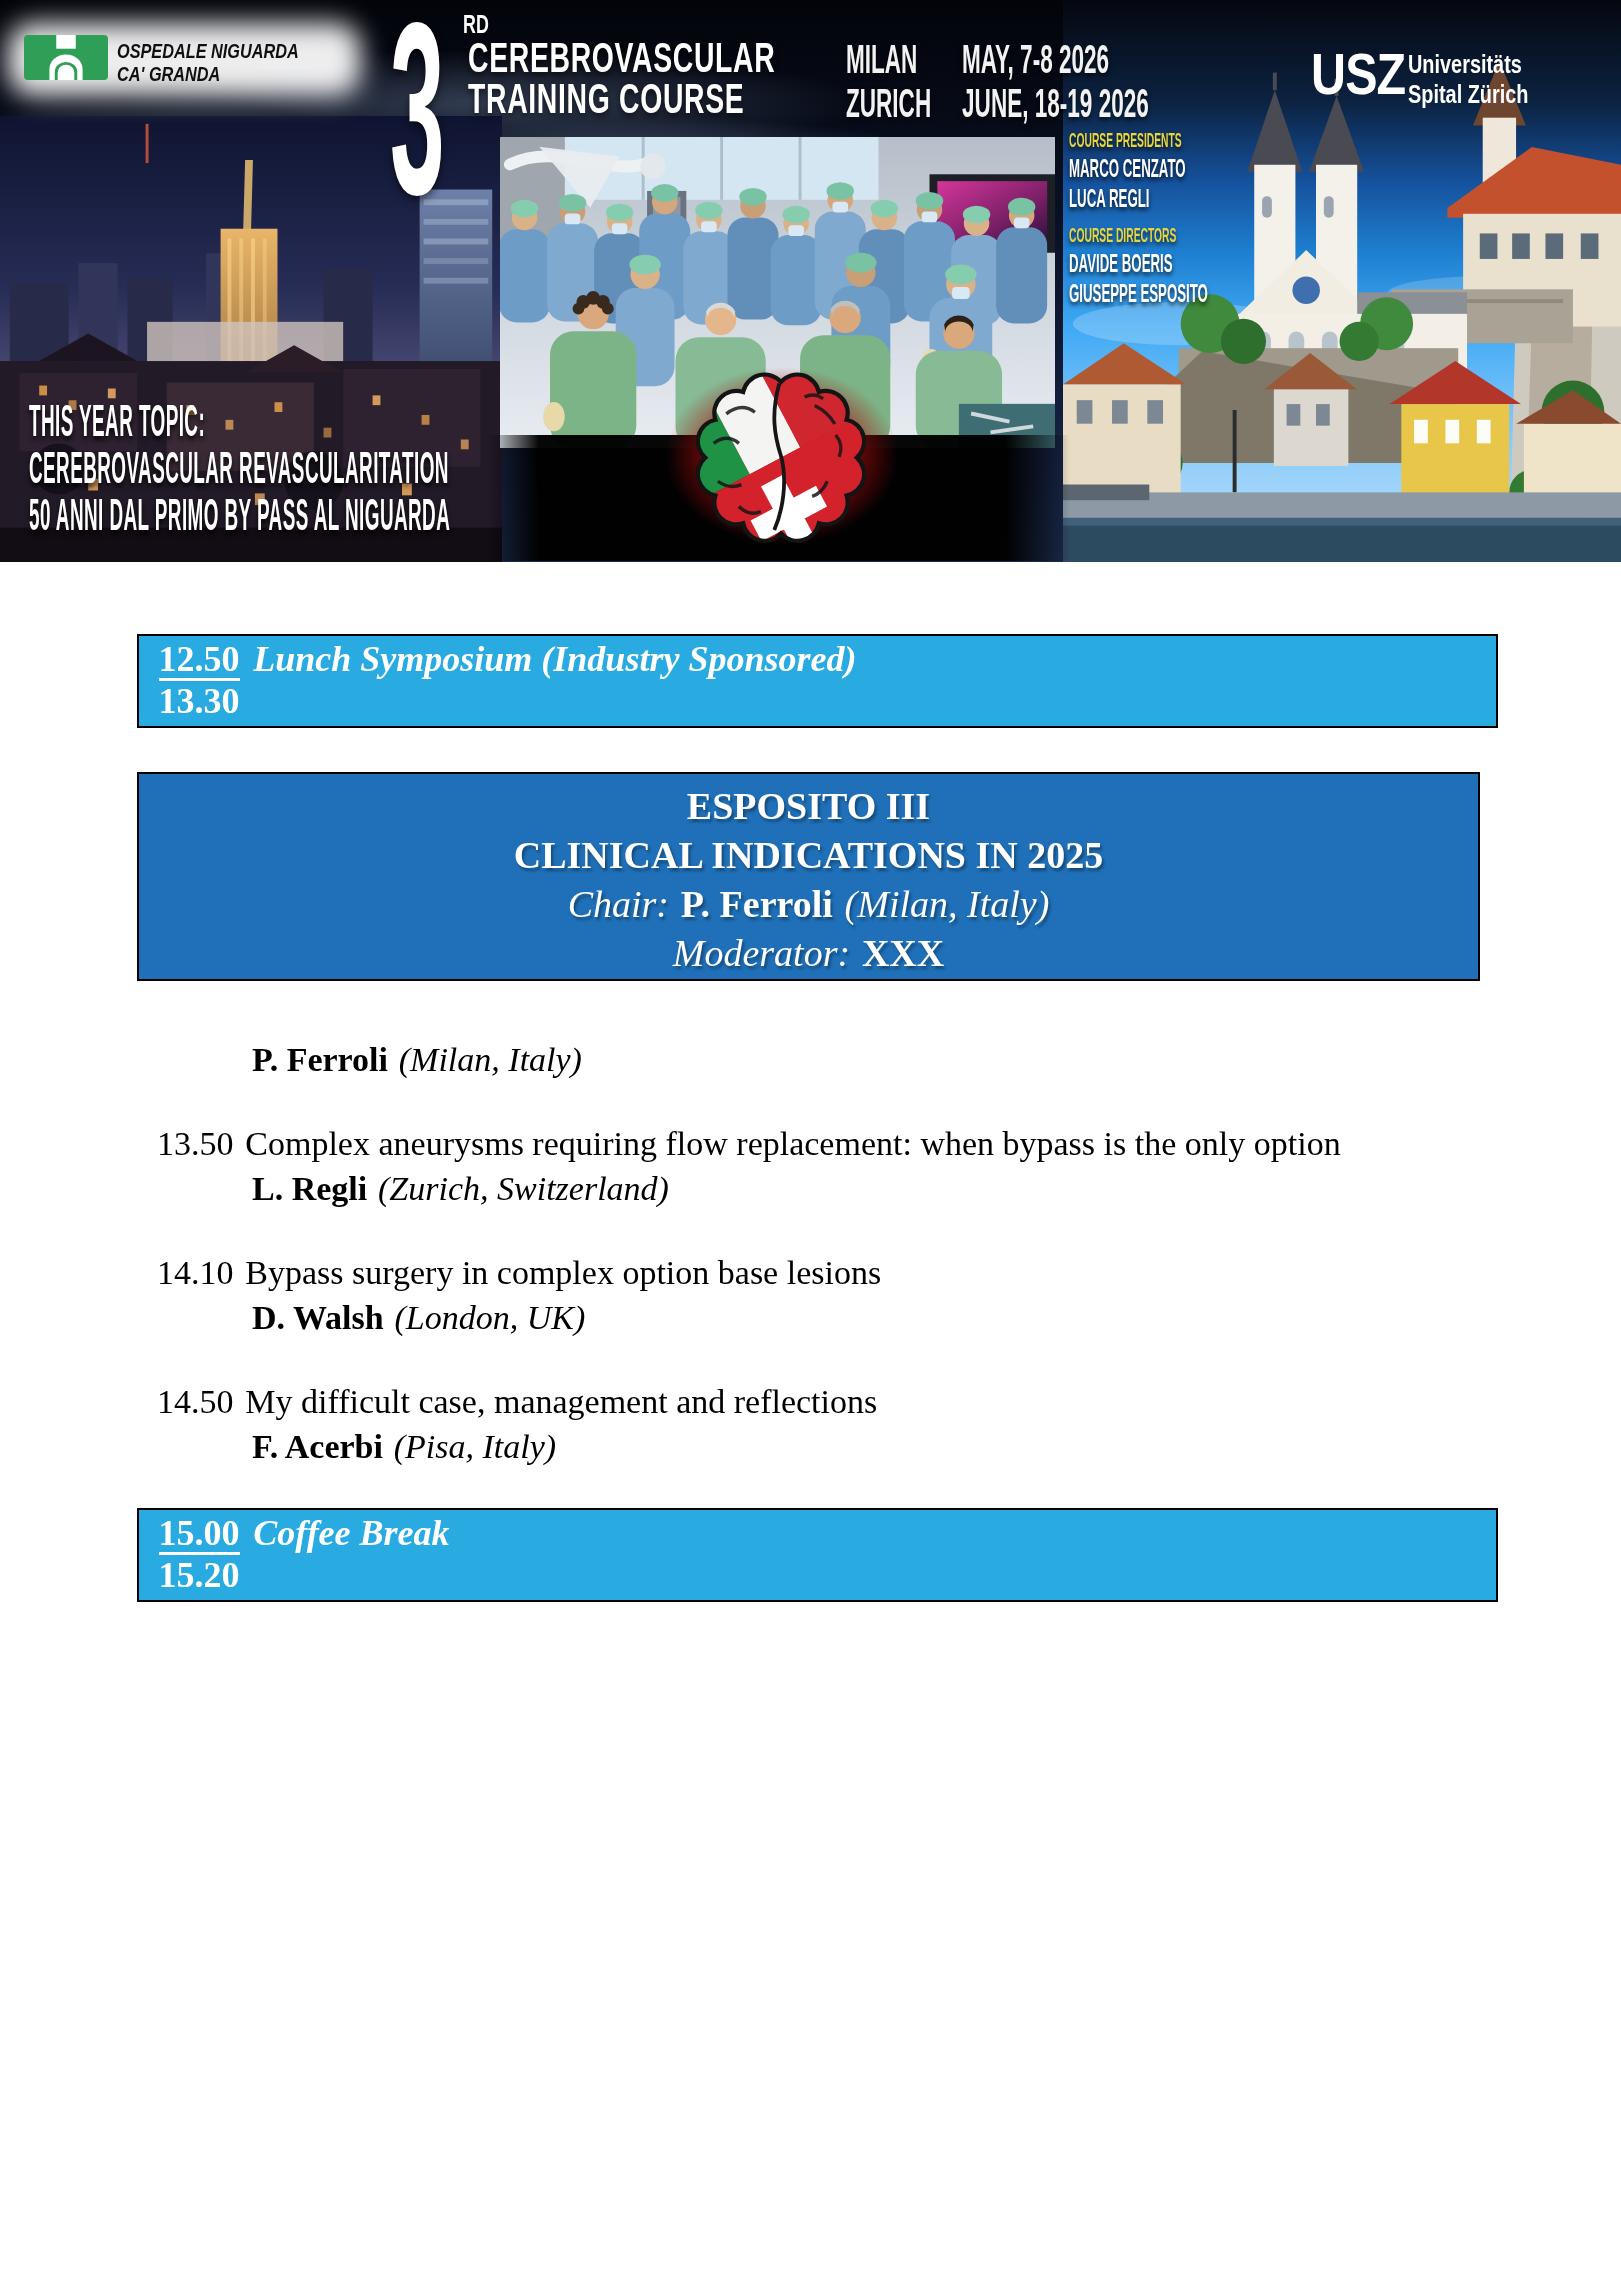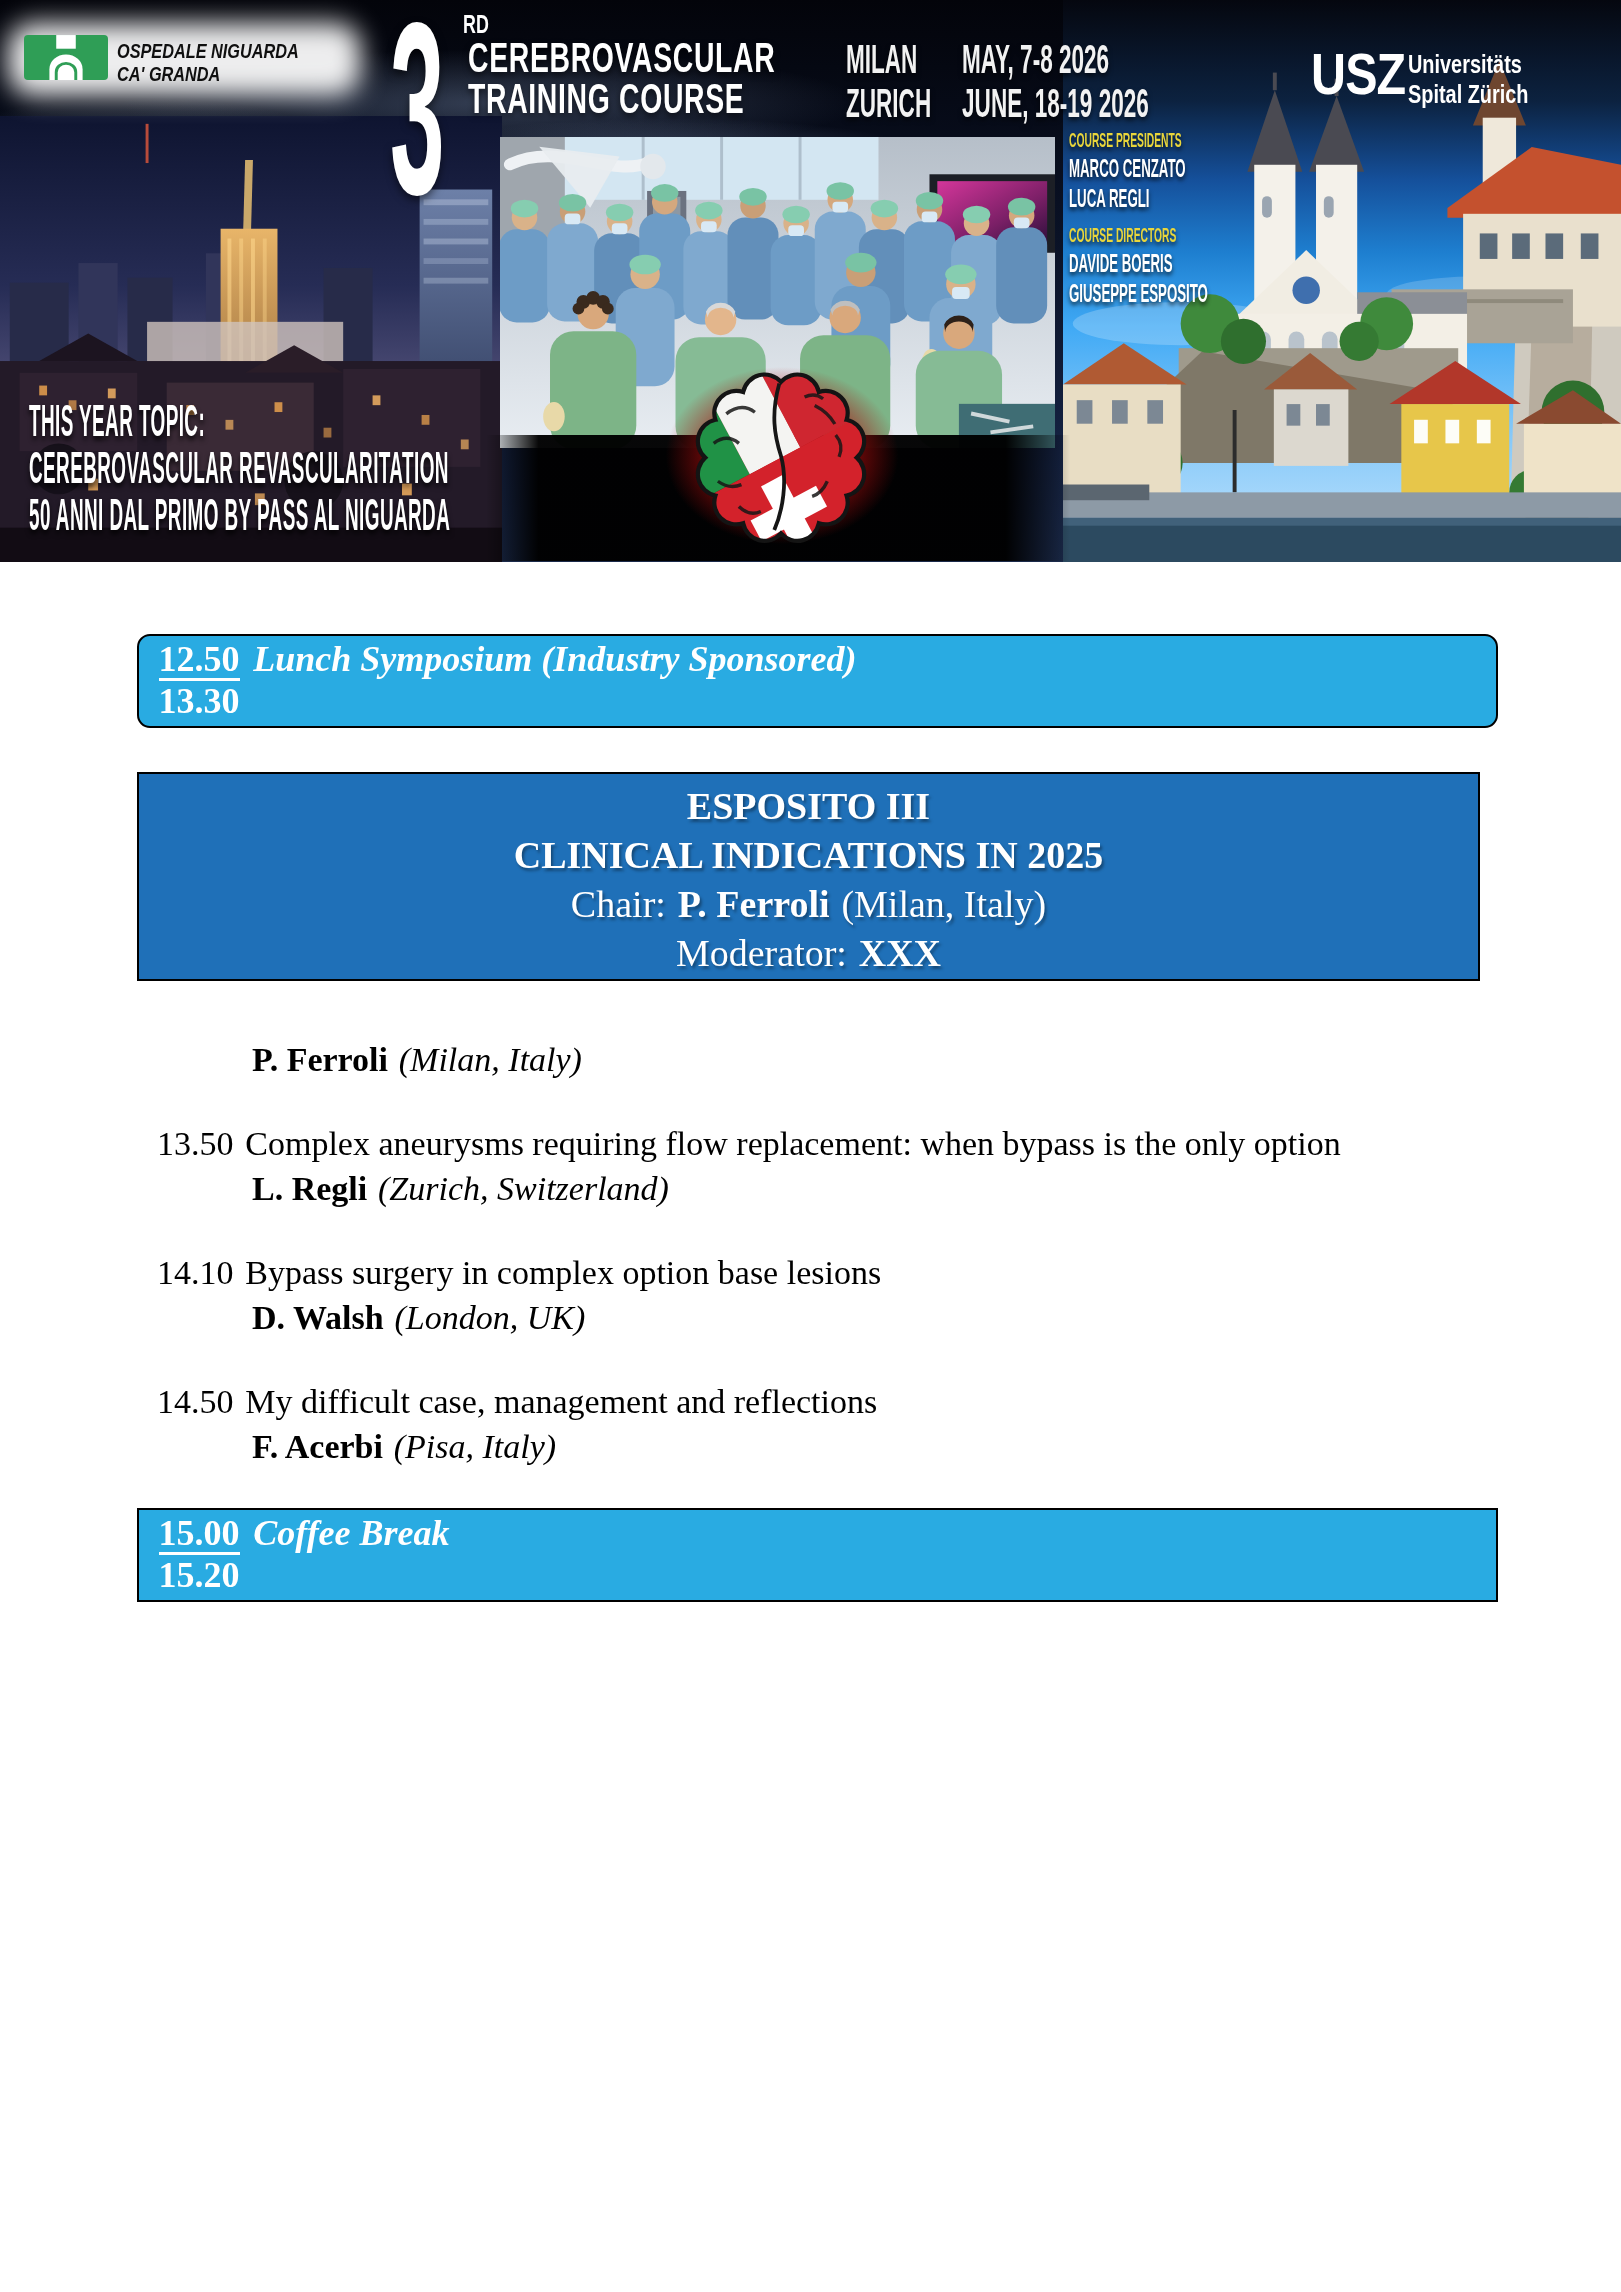--- a/index.html
+++ b/index.html
@@ -58,28 +58,28 @@
   .topic{position:absolute;left:29px;top:397px;z-index:6;font-family:"Liberation Sans",sans-serif;font-weight:bold;
     color:#fff;font-size:45px;line-height:47px;transform:scaleX(.42);transform-origin:0 0;white-space:nowrap;
     text-shadow:0 3.9px 8.8px rgba(0,0,0,.8);letter-spacing:1px;}
 
   
   .tbar{margin-left:137px;width:1337px;background:#29ABE2;border:2.9px solid #000;color:#fff;
     font-size:36px;line-height:40px;padding:2.9px 0 4.9px 19.6px;}
   .tbar .tstart{display:inline-block;font-weight:bold;line-height:33px;padding-bottom:2px;border-bottom:3.9px solid #fff;}
   .tbar .tlabel{font-weight:bold;font-style:italic;margin-left:13.7px;}
   .tbar .tend{font-weight:bold;}
-  .lunch-bar{margin-top:72px;border-radius:13px;}
+  .lunch-bar{margin-top:72px;}
   .coffee-bar{margin-top:35px;}
 
   .session-box{box-sizing:border-box;margin-left:137px;margin-top:44px;width:1343px;height:209px;
     background:#1F70B8;border:2.9px solid #000;color:#fff;text-align:center;
     font-size:38px;line-height:49px;padding-top:7.8px;text-shadow:2px 2.9px 2.9px rgba(0,0,0,.35);}
   .session-box .b{font-weight:bold;}
-  .session-box .i{}
+  .session-box .i{font-style:italic;}
   .session-box .sp{margin-left:11.8px;}
 
   .schedule{margin:56px 0 0 157px;width:1220px;color:#000;font-size:34px;line-height:45px;}
   .entry{margin-bottom:39px;}
   .entry .time{margin-right:11.8px;}
   .entry .speaker-line{padding-left:95px;}
   .entry .speaker{font-weight:bold;}
   .entry .loc{font-style:italic;margin-left:10.8px;}
 </style>
 </head>

